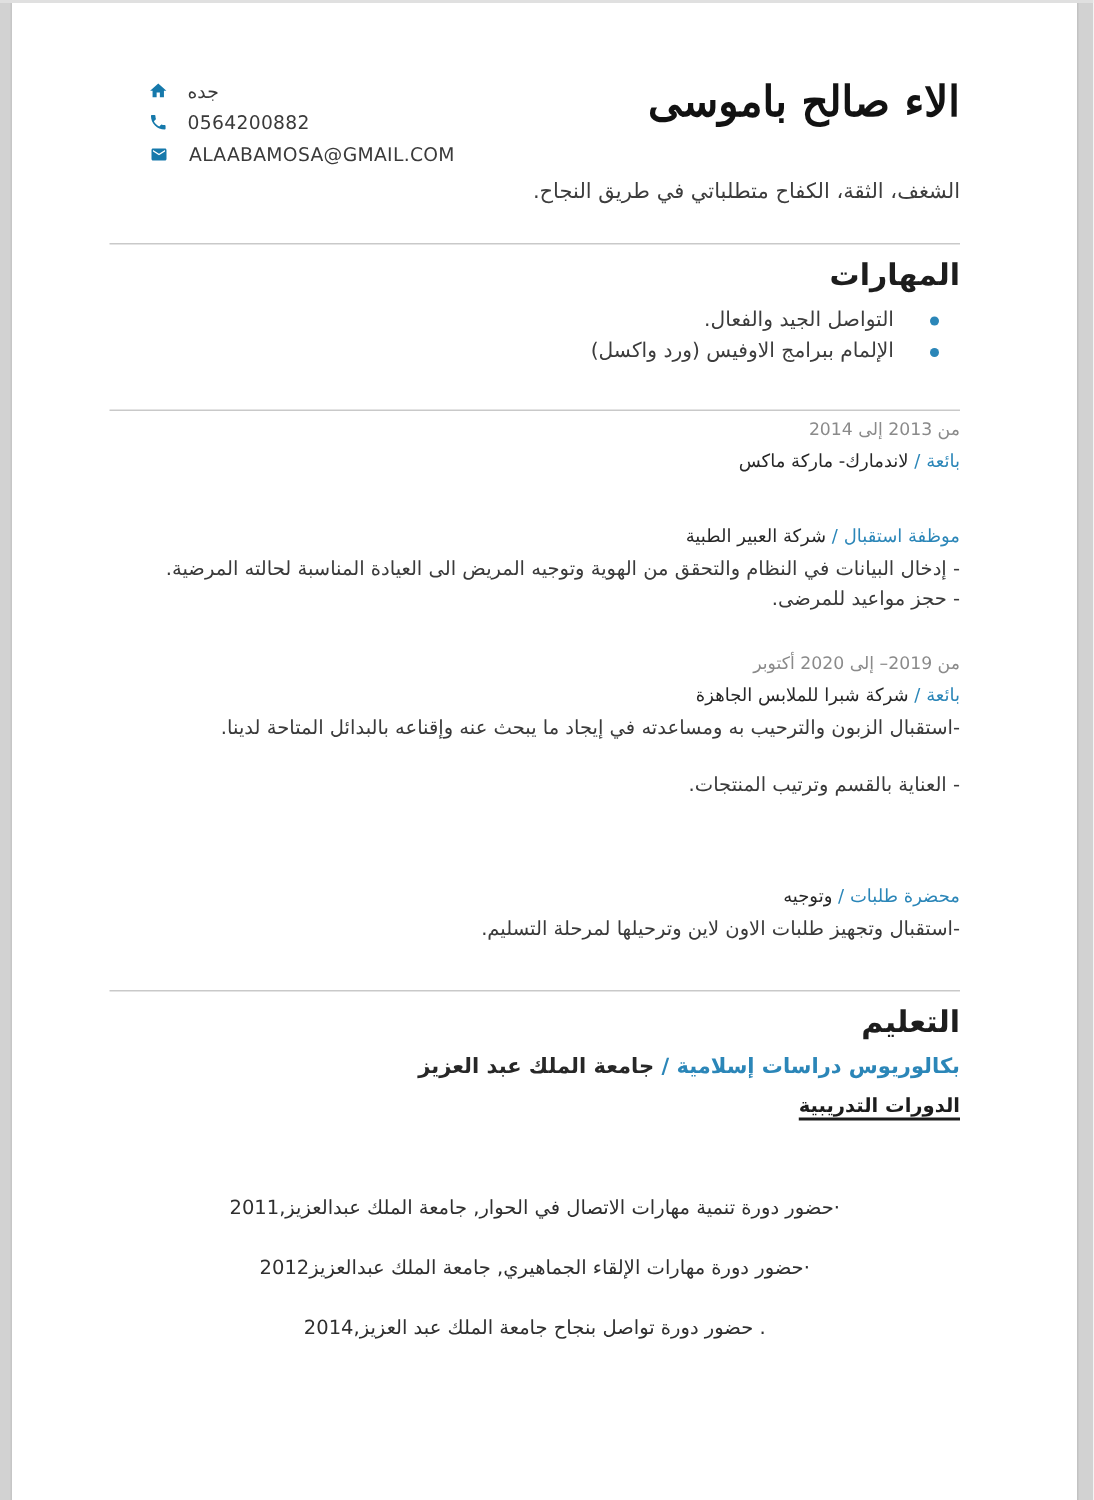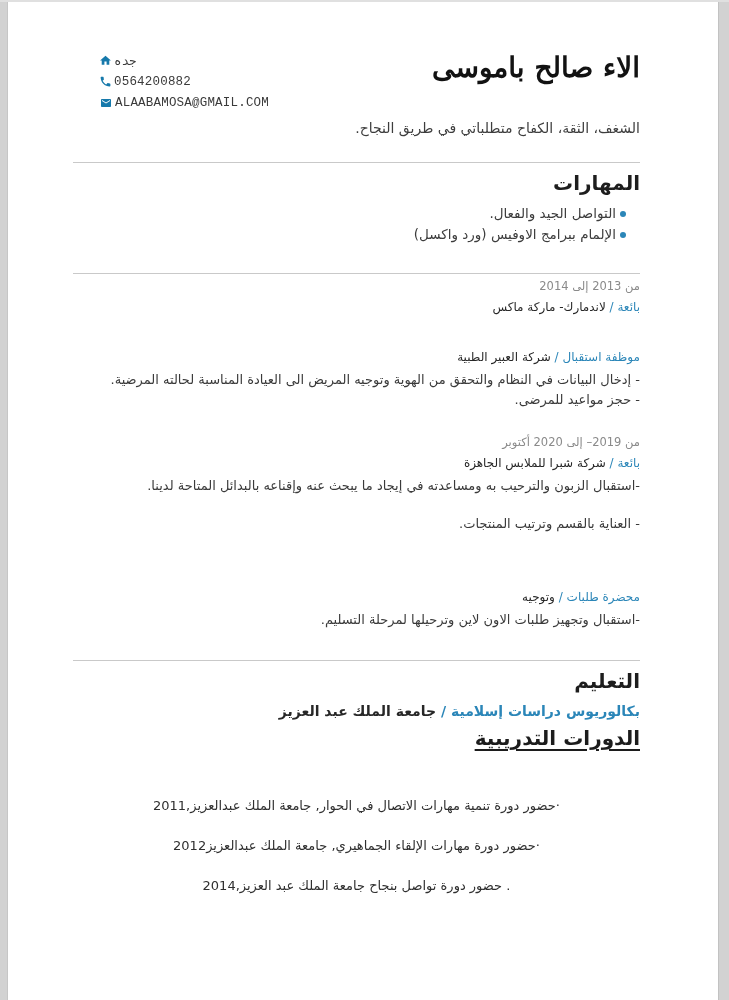--- a/index.html
+++ b/index.html
@@ -21,21 +21,21 @@
     left: 73px; right: 89px; top: 0;
     direction: rtl;
     text-align: right;
     color: #3c3c3c;
     padding-top: 50px;
   }
 
   
   .header-row { display: flex; justify-content: space-between; align-items: flex-start; min-height: 68px; }
   .contact { direction: ltr; text-align: left; margin-left: 26px; }
-  .contact-row { display: flex; align-items: center; gap: 2px; height: 21px; font-family: Liberation Mono, monospace; }
+  .contact-row { display: flex; align-items: center; gap: 13px; height: 21px; }
   .contact-row .txt { font-size: 12.5px; color: #3a3a3a; letter-spacing: .2px; }
   .contact-row svg { display: block; }
   .name {
     font-family: "DejaVu Serif", "Liberation Serif", serif;
     font-weight: 700; font-size: 28px; line-height: 36px;
     color: #121212; 
   }
 
   .tagline { font-size: 14px; color: #3d3d3d; line-height: 20px; }
 
@@ -44,38 +44,38 @@
   .div2 { margin-top: 28px; }
   .div3 { margin-top: 30px; }
 
   .section-title {
     font-size: 20px; font-weight: 700; color: #1d1d1d;
     line-height: 30px; margin-top: 5px;
   }
 
   
   .skill-list { margin-top: 5px; }
-  .skill-item { display: flex; align-items: center; gap: 4px; line-height: 21px; font-size: 13.5px; color: #3c3c3c; }
+  .skill-item { display: flex; align-items: center; gap: 24px; line-height: 21px; font-size: 13.5px; color: #3c3c3c; }
   .dot { width: 6px; height: 6px; border-radius: 50%; background: #2b86b8; flex: 0 0 auto; margin-right: 14px; }
 
   
   .entry { margin-top: 24px; }
   .entry.first { margin-top: 4px; }
   .entry-date { font-size: 11.5px; color: #8a8a8a; line-height: 16px; }
   .entry-title { font-size: 12px; font-weight: 400; line-height: 26px; color: #272727; }
   .entry-title .role, .entry-title .slash { color: #2b86b8; }
   .entry-detail { font-size: 13px; line-height: 20px; color: #3a3a3a; margin: 0; }
   .entry-detail.gap { margin-top: 18px; }
   .entry.carrefour { margin-top: 50px; }
 
   
   .degree-line { margin-top: 2px; font-size: 14px; font-weight: 700; line-height: 26px; color: #272727; }
   .degree-line .degree, .degree-line .slash { color: #2b86b8; }
   .courses-title {
-    font-size: 20px; font-weight: 700; color: #1c1c1c; line-height: 28px;
+    font-size: 13px; font-weight: 700; color: #1c1c1c; line-height: 28px;
     text-decoration: underline; text-decoration-thickness: 2px; text-underline-offset: 4px;
   }
   .courses { margin-top: 44px; text-align: center; }
   .course-item { font-size: 13px; color: #2f2f2f; line-height: 20px; margin-bottom: 20px; }
 </style>
 </head>
 <body>
 
 <div class="page">
   <div class="edge edge-left"></div>

